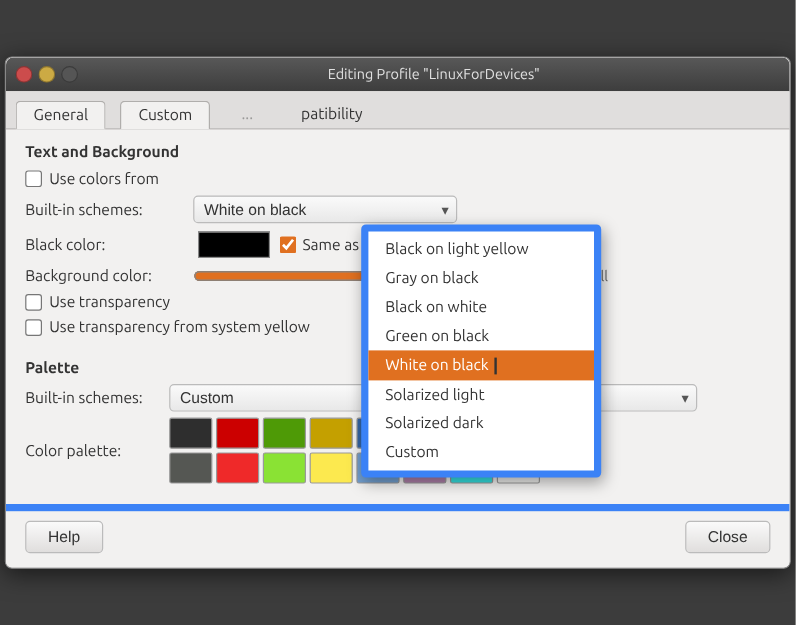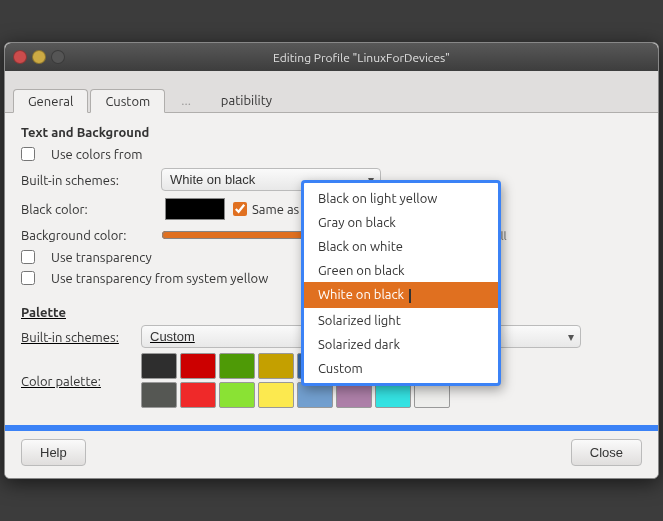--- a/index.html
+++ b/index.html
@@ -47,22 +47,22 @@
     .titlebar-title {
       color: #e0e0e0;
       font-size: 12px;
       flex: 1;
       text-align: center;
     }
     .tabs {
       background: #e0dedd;
       border-bottom: 1px solid #b0aeac;
       display: flex;
-      padding: 18px 8px 0;
-      gap: 2px;
+      padding: 8px 8px 0;
+      gap: 12px;
     }
     .tab {
       padding: 4px 14px;
       font-size: 13px;
       color: #333;
       border-radius: 4px 4px 0 0;
       cursor: pointer;
       background: transparent;
     }
     .tab.active {
@@ -90,21 +90,21 @@
     }
     .row-label {
       width: 140px;
       color: #333;
       font-size: 13px;
       flex-shrink: 0;
     }
     .checkbox-row {
       display: flex;
       align-items: flex-end;
-      gap: 16px;
+      gap: 6px;
       margin-bottom: 7px;
       color: #333;
       font-size: 13px;
     }
     input[type="checkbox"] {
       width: 14px; height: 14px;
       cursor: pointer;
     }
     .dropdown-container {
       position: relative;
@@ -157,21 +157,20 @@
     input[type="range"] {
       width: 320px;
       accent-color: #e07020;
     }
     .slider-label {
       color: #666;
       font-size: 12px;
     }
     .palette-section {
       margin-top: 20px;
-      text-decoration: underline;
     }
     .palette-section .section-title {
       margin-bottom: 6px;
     }
     .palette-row {
       display: flex;
       align-items: center;
       margin-bottom: 5px;
     }
     .palette-row .row-label {
@@ -232,24 +231,24 @@
       border-radius: 4px;
       padding: 5px 18px;
       font-size: 13px;
       color: #333;
       cursor: pointer;
     }
 
     
     .dropdown-menu {
       position: absolute;
-      top: 12px;
+      top: 24px;
       left: 140px;
       background: white;
-      border: 3px solid #3b82f6;
+      border: 6px solid #3b82f6;
       border-radius: 4px;
       box-shadow: 2px 4px 12px rgba(0,0,0,0.35);
       z-index: 100;
       width: 200px;
       padding: 3px 0;
     }
     .dropdown-menu-item {
       padding: 5px 14px;
       font-size: 13px;
       color: #333;

